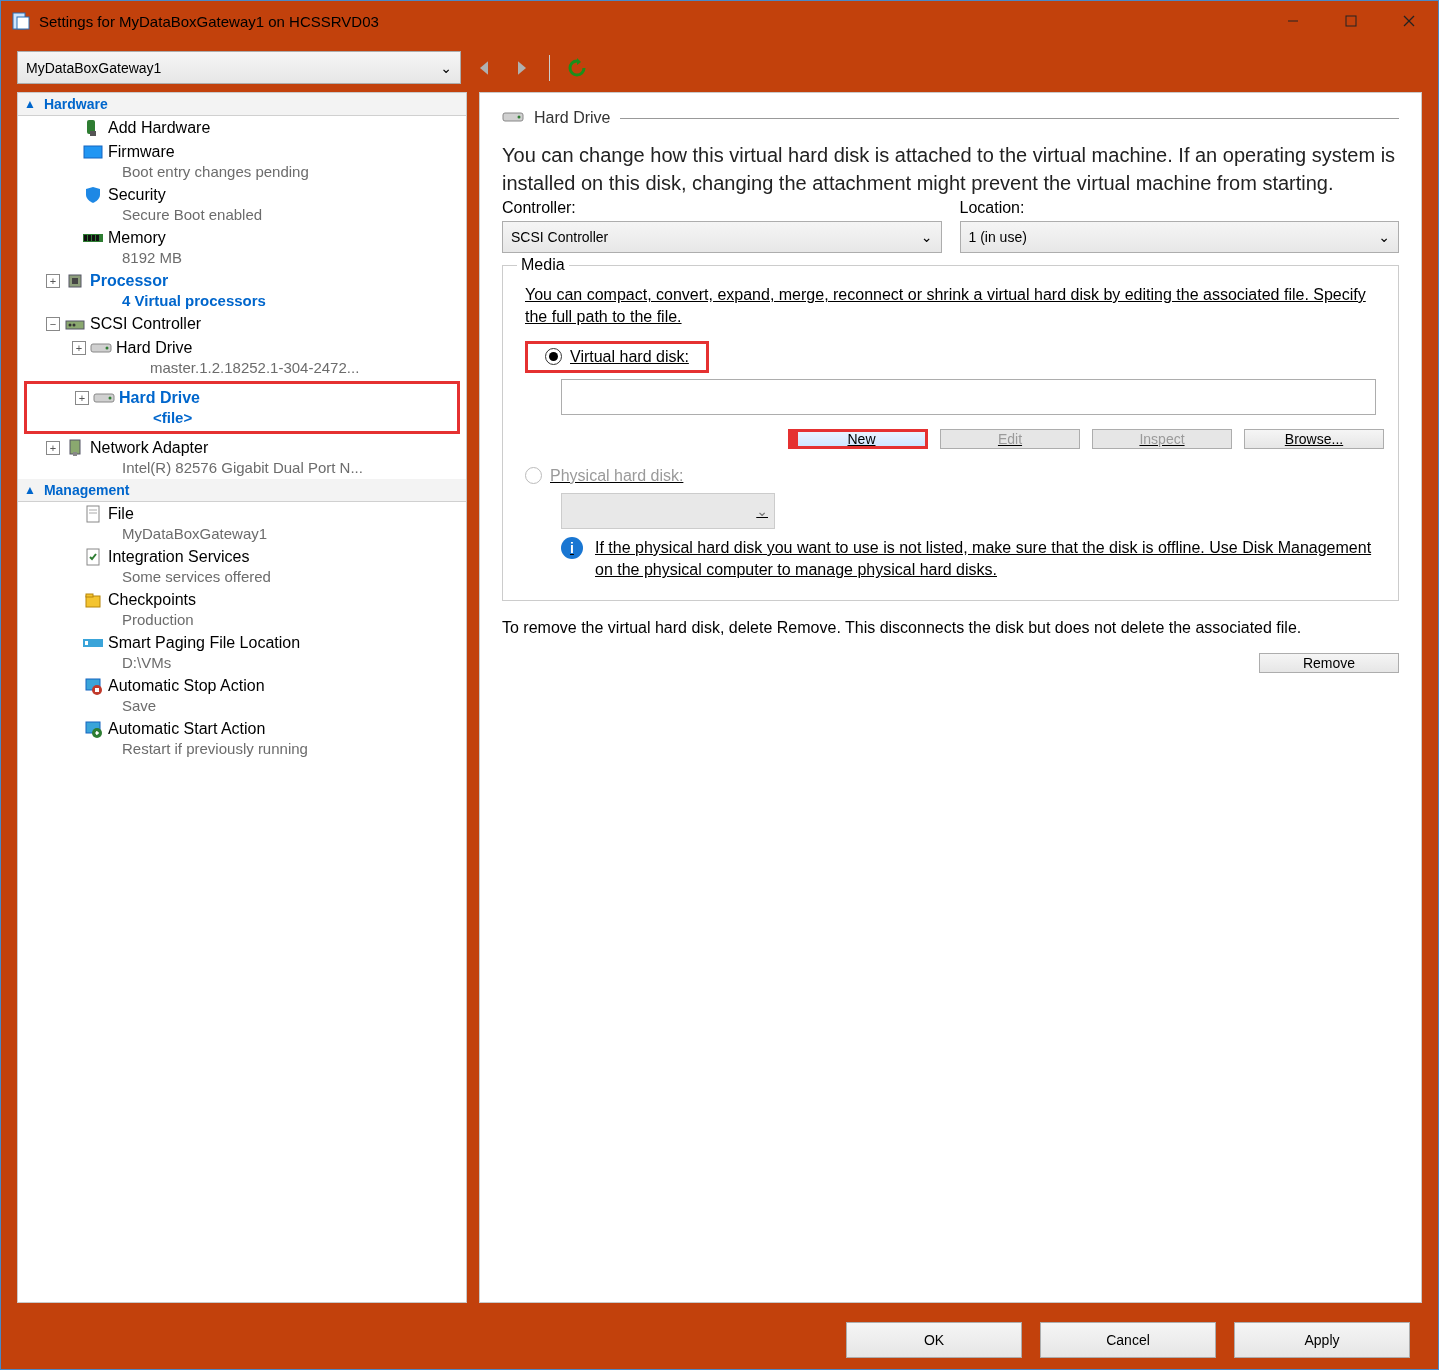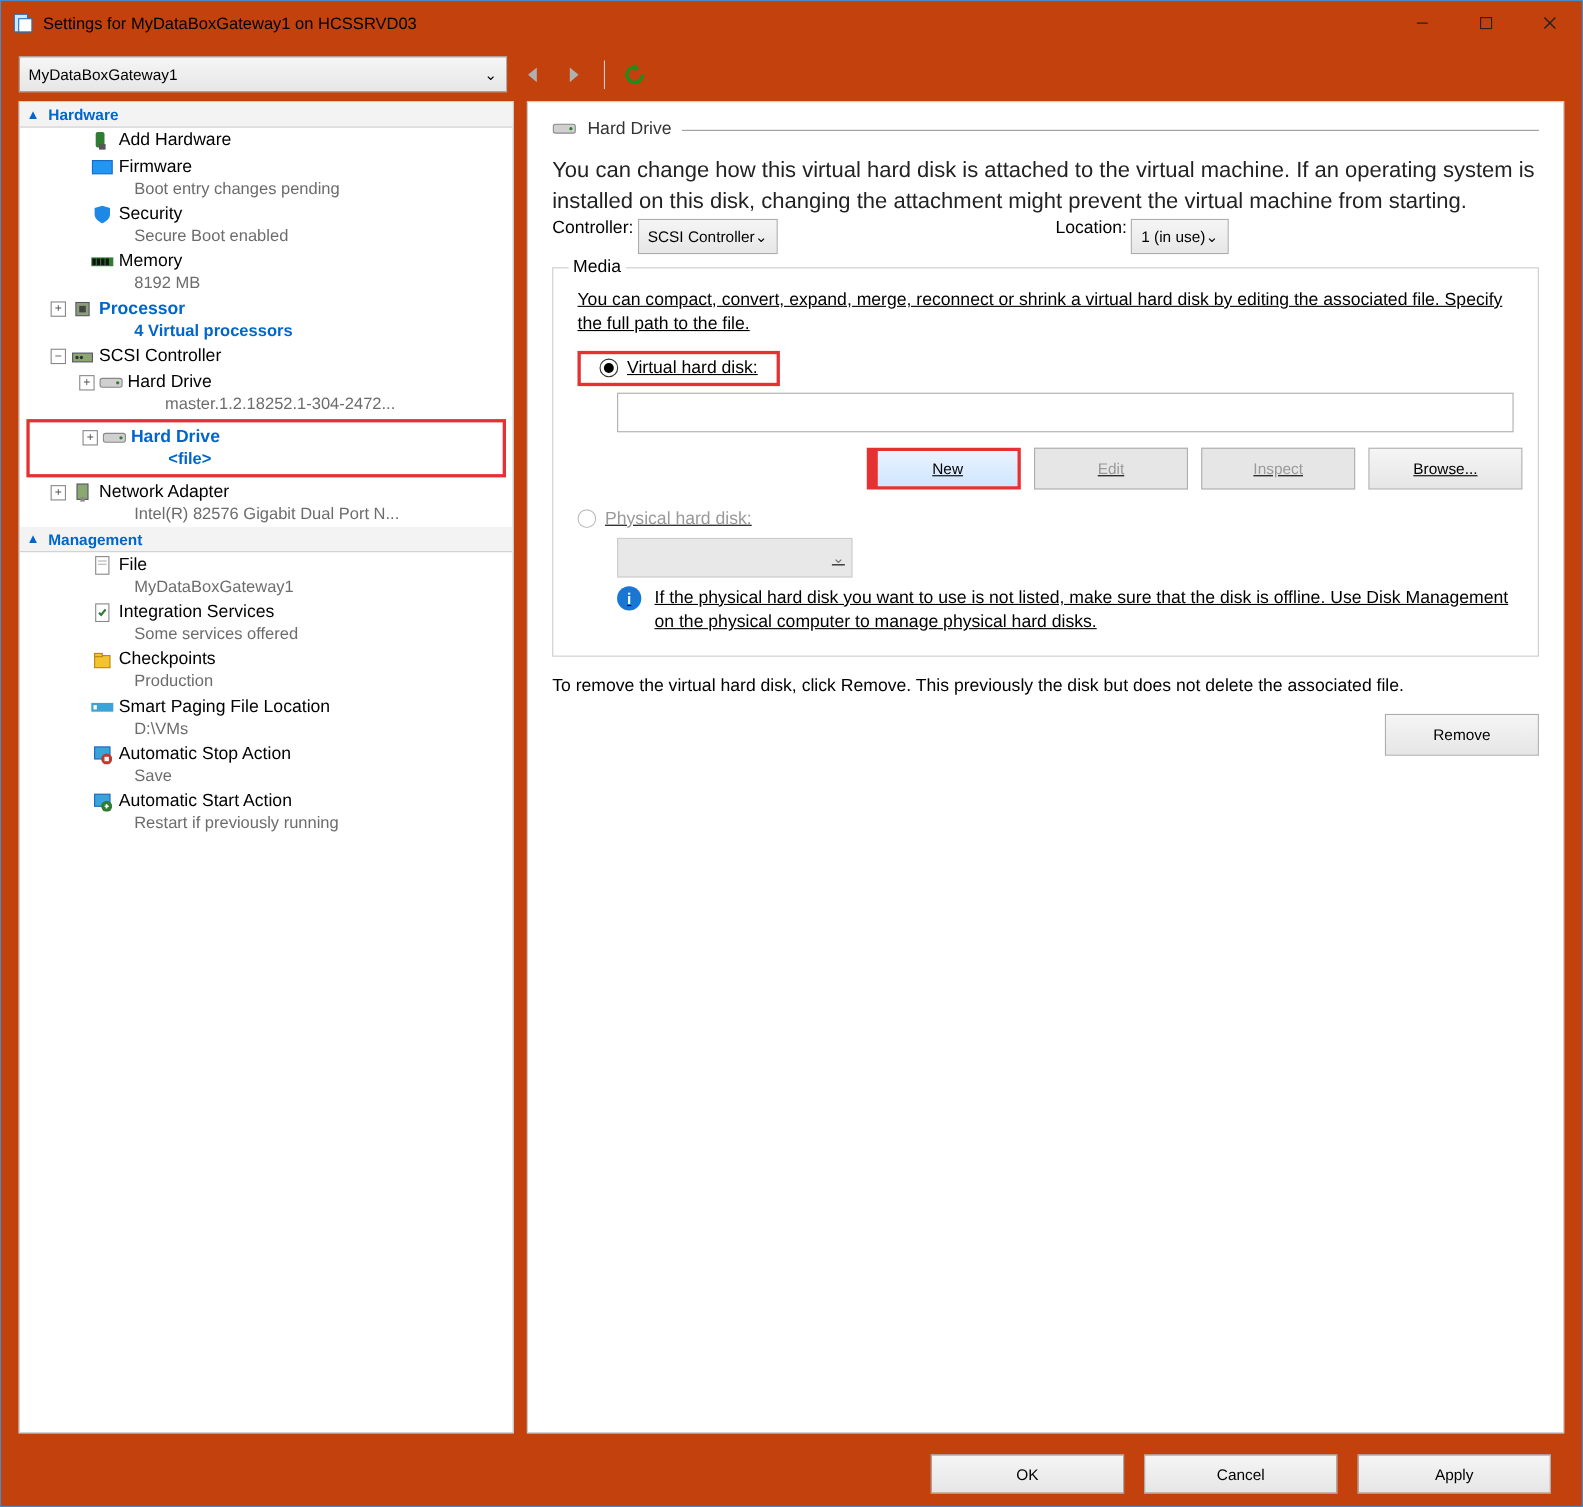--- a/index.html
+++ b/index.html
@@ -37,37 +37,37 @@
 .nav-item.blue .lbl, .nav-item.blue .nav-sub{ color:#0066cc; font-weight:bold;}
 .highlight-box { border:3px solid #e53131; margin:2px 6px; padding:2px 0;}
 
 .detail-panel { flex:1; border:1px solid #c9c9c9; background:#fff; padding: 16px 22px;}
 .section-title-row { display:flex; align-items:center; gap:10px; margin-bottom:14px;}
 .section-title-row .hdd-ic { width:22px; height:14px;}
 .section-title-row .st-label{ font-size:16px; color:#333;}
 .section-title-row .line{ flex:1; height:1px; background:#999;}
 .desc { font-size:20px; line-height:1.4; color:#222; margin-bottom:2px;}
 .row2 { display:flex; gap:18px; margin-bottom:6px;}
-.col { flex:1; display:flex; flex-direction:row; gap:4px;}
+.col { flex:1; display:flex; flex-direction:column; gap:4px;}
 .col label{ font-size:16px; text-decoration: underline; text-decoration-color: transparent;}
 .select { height:32px; background:linear-gradient(#f5f5f5,#e7e7e7); border:1px solid #adadad; display:flex; align-items:center; justify-content:space-between; padding:0 8px; font-size:16px;}
 .fieldset{ border:1px solid #ccc; margin-top:12px; padding:14px 14px 18px 14px;}
 .fieldset .legend{ position:relative; top:-24px; background:#fff; display:inline-block; padding:0 4px; font-size:16px;}
 .fieldset .inner{ margin-top:-14px;text-decoration:underline;}
 .media-desc{ font-size:16px; line-height:1.4; margin-bottom:12px; padding-left:8px;}
 .radio-row{ display:flex; align-items:center; gap:8px; padding-left:8px; margin-bottom:6px;}
 .radio{ width:17px; height:17px; border:1px solid #333; border-radius:50%; display:flex; align-items:center; justify-content:center; background:#fff;}
 .radio.checked::after{ content:""; width:9px; height:9px; background:#000; border-radius:50%;}
 .radio.disabled{ border-color:#bbb;}
 .radio-label{ font-size:16px;}
 .radio-label.disabled{ color:#9a9a9a;}
 .vhd-hl{ border:3px solid #e53131; display:inline-flex; gap:8px; padding:4px 17px;}
 .path-input{ width: calc(100% - 52px); height:36px; border:1px solid #adadad; background:#fff; margin-left:44px; margin-top:6px;}
 .btn-row{ display:flex; gap:12px; justify-content:flex-end; margin-top:14px; padding-right:0;}
-.btn{ width:140px; height:38px; border:1px solid #adadad; background:linear-gradient(#f5f5f5,#e6e6e6); font-size:16px; display:flex; align-items:center; justify-content:center;}
+.btn{ width:140px; height:20px; border:1px solid #adadad; background:linear-gradient(#f5f5f5,#e6e6e6); font-size:16px; display:flex; align-items:center; justify-content:center;}
 .btn.disabled{ color:#9a9a9a; background:#e6e6e6;}
 .btn.hl{ border:3px solid #e53131; background:linear-gradient(#eaf3ff,#cfe6ff); border-left-width:10px;}
 .phys-select{ width:214px; height:36px; background:#e8e8e8; border:1px solid #ccc; margin-left:44px; margin-top:8px; display:flex; align-items:center; justify-content:flex-end; padding-right:6px; color:#777;}
 .info-row{ display:flex; gap:12px; padding:8px 4px 0 44px;}
 .info-ic{ width:22px; height:22px; background:#1976d2; border-radius:50%; color:#fff; display:flex; align-items:center; justify-content:center; font-weight:bold; flex-shrink:0; font-size:14px;}
 .info-text{ font-size:16px; line-height:1.4;}
 .remove-desc{ font-size:16px; line-height:1.4; margin-top:16px;}
 .remove-row{ display:flex; justify-content:flex-end; margin-top:14px;}
 
 .footer{ height:58px; display:flex; align-items:center; justify-content:flex-end; gap:18px; padding:0 28px; }
@@ -429,21 +429,21 @@
               <span>⌄</span>
             </div>
 
           <div class="info-row">
             <span class="info-ic">i</span>
             <span class="info-text">If the physical hard disk you want to use is not listed, make sure that the disk is offline. Use Disk Management on the physical computer to manage physical hard disks.</span>
           </div>
         </div>
       </div>
 
-      <p class="remove-desc">To remove the virtual hard disk, click Remove. This previously the disk but does not delete the associated file.</p>
+      <p class="remove-desc">To remove the virtual hard disk, delete Remove. This disconnects the disk but does not delete the associated file.</p>
       <div class="remove-row">
         <div class="btn">
             <span>Remove</span>
           </div>
       </div>
     </div>
   </div>
 
   <div class="footer">
     <div class="btn">

